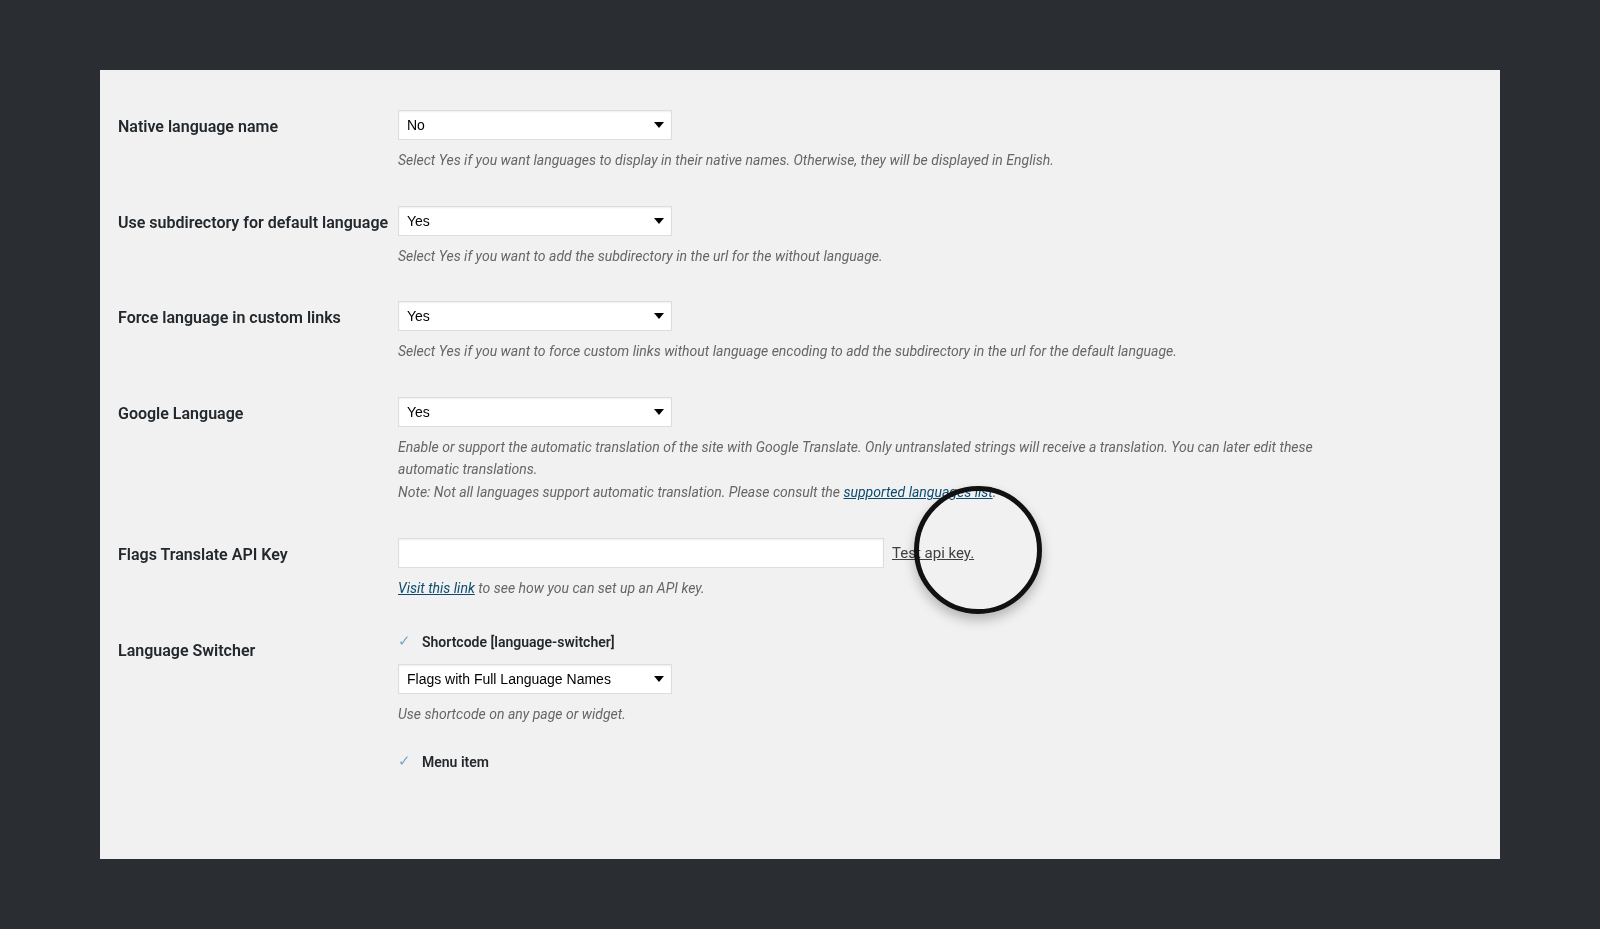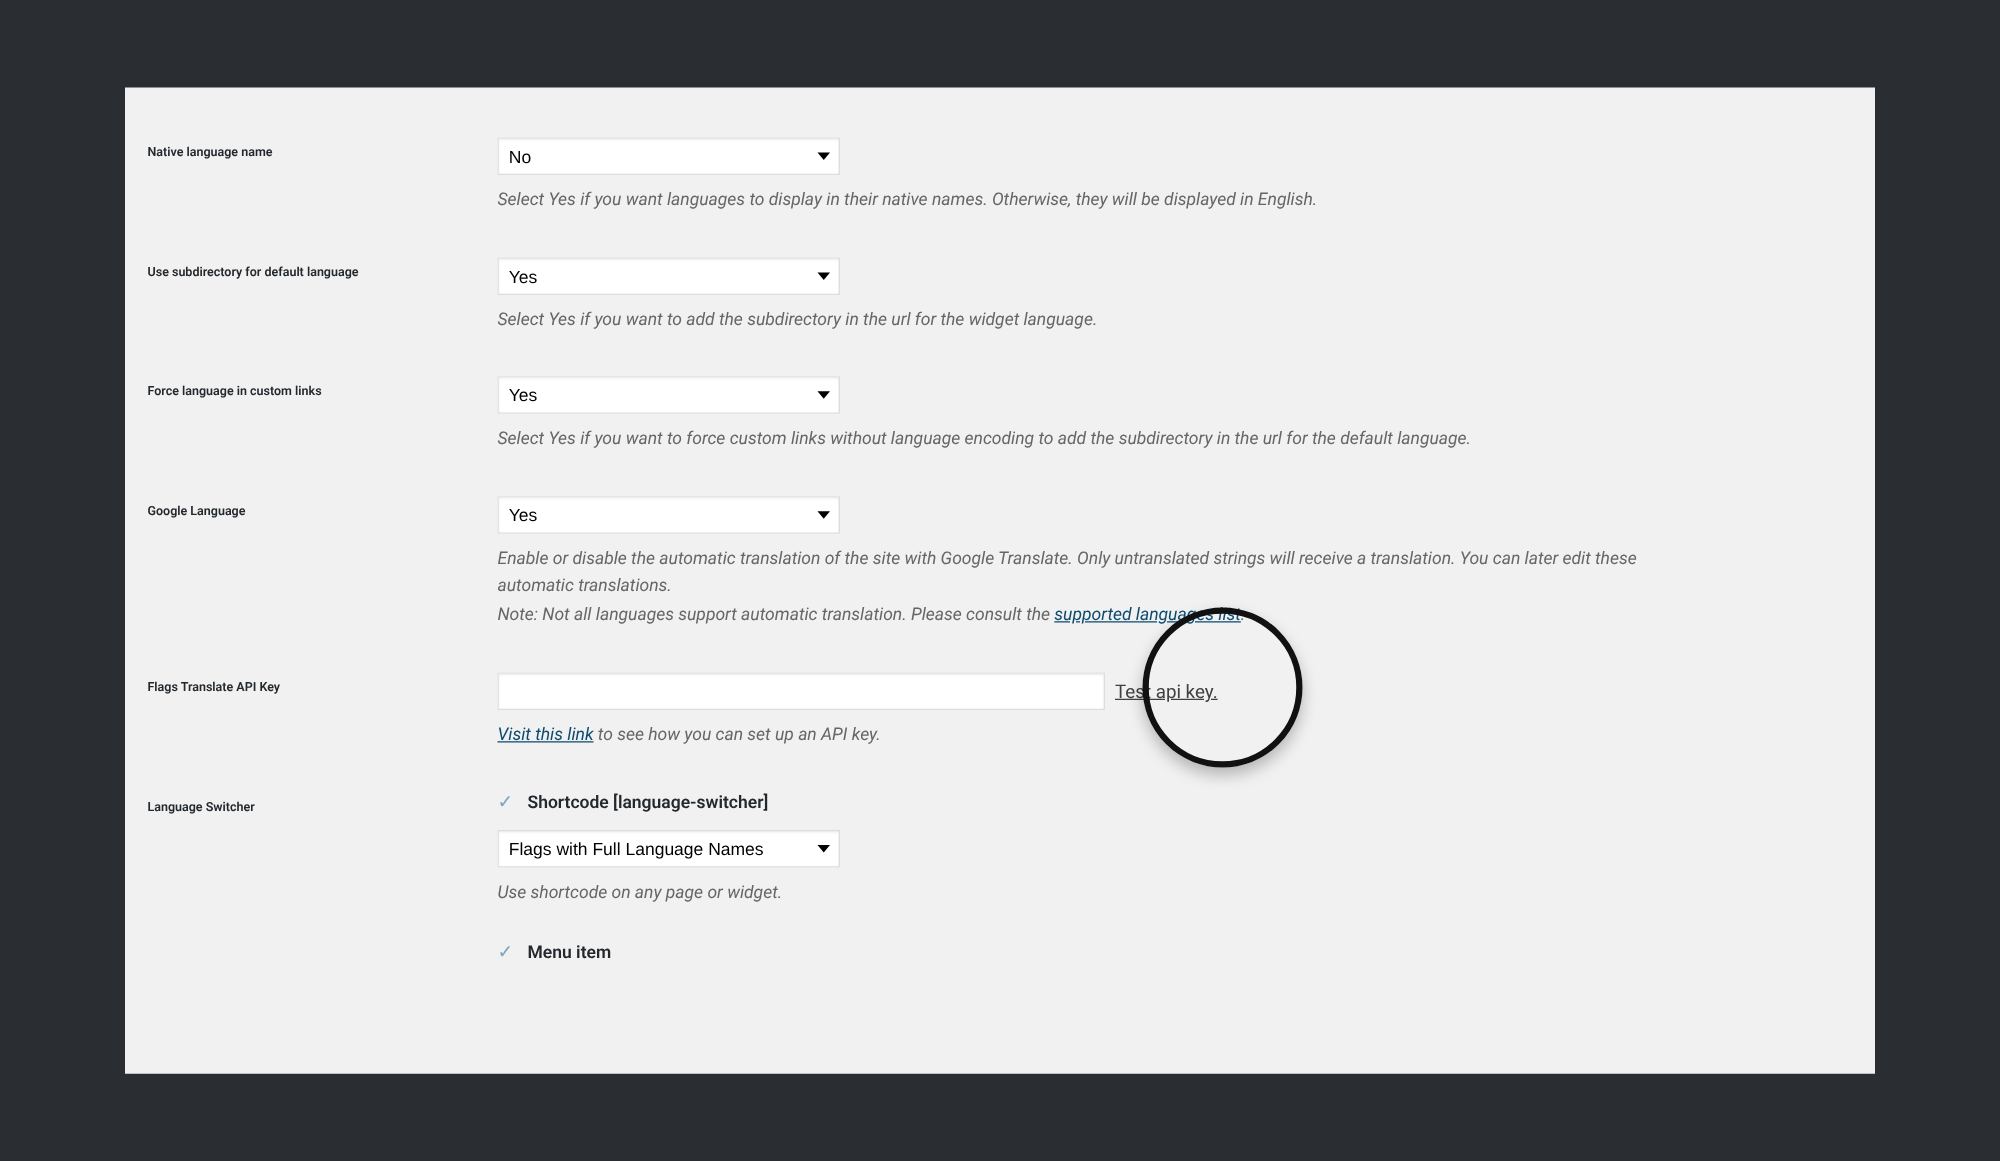--- a/index.html
+++ b/index.html
@@ -24,21 +24,21 @@
     .form-row {
       display: flex;
       align-items: flex-start;
       margin-bottom: 34px;
     }
     .label-col {
       width: 280px;
       flex-shrink: 0;
       padding-top: 6px;
       font-weight: 600;
-      font-size: 10px;
+      font-size: 16px;
       color: #23282d;
       line-height: 1.4;
     }
     .control-col {
       flex: 1;
       min-width: 0;
     }
     .select-wrap {
       position: relative;
       display: inline-block;
@@ -150,21 +150,21 @@
 
   <div class="form-row">
     <div class="label-col">Use subdirectory for default language</div>
     <div class="control-col">
       <div class="select-wrap">
         <select>
           <option>Yes</option>
         </select>
         <span class="caret"></span>
       </div>
-      <p class="desc">Select Yes if you want to add the subdirectory in the url for the widget language.</p>
+      <p class="desc">Select Yes if you want to add the subdirectory in the url for the without language.</p>
     </div>
   </div>
 
   <div class="form-row">
     <div class="label-col">Force language in custom links</div>
     <div class="control-col">
       <div class="select-wrap">
         <select>
           <option>Yes</option>
         </select>
@@ -176,21 +176,21 @@
 
   <div class="form-row">
     <div class="label-col">Google Language</div>
     <div class="control-col">
       <div class="select-wrap">
         <select>
           <option>Yes</option>
         </select>
         <span class="caret"></span>
       </div>
-      <p class="desc">Enable or disable the automatic translation of the site with Google Translate. Only untranslated strings will receive a translation. You can later edit these automatic translations.</p>
+      <p class="desc">Enable or support the automatic translation of the site with Google Translate. Only untranslated strings will receive a translation. You can later edit these automatic translations.</p>
       <p class="desc" style="margin-top:2px;">
         <span>Note: Not all languages support automatic translation. Please consult the </span><a href="#">supported languages list</a><span>.</span>
       </p>
     </div>
   </div>
 
   <div class="form-row">
     <div class="label-col">Flags Translate API Key</div>
     <div class="control-col">
       <div style="display:flex;align-items:center;">

